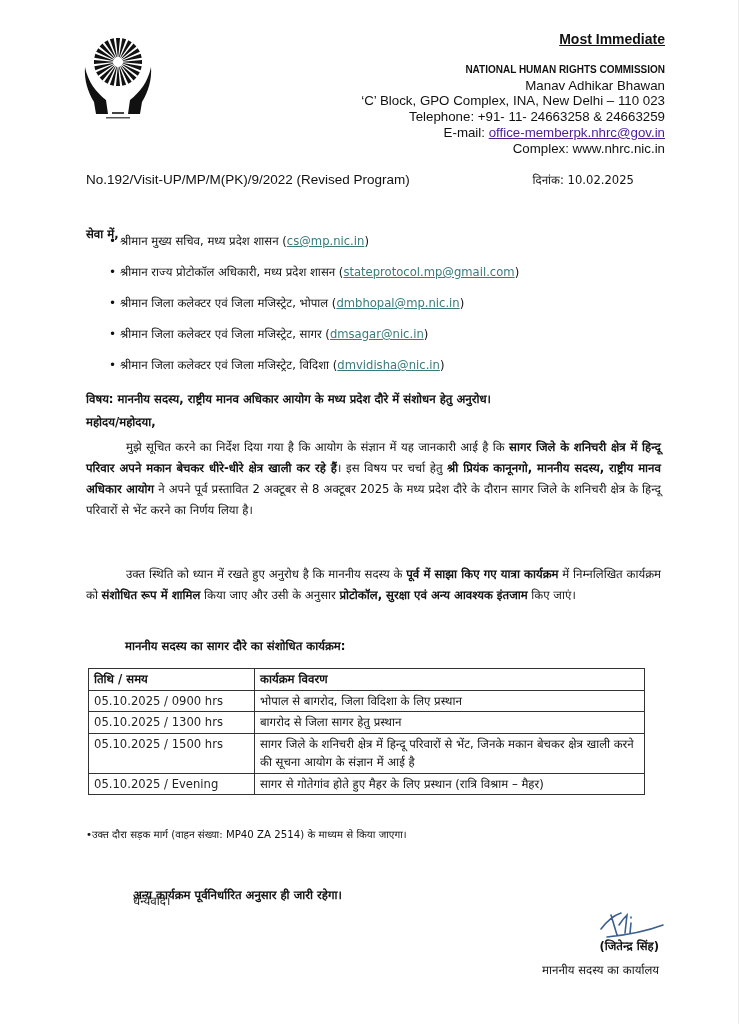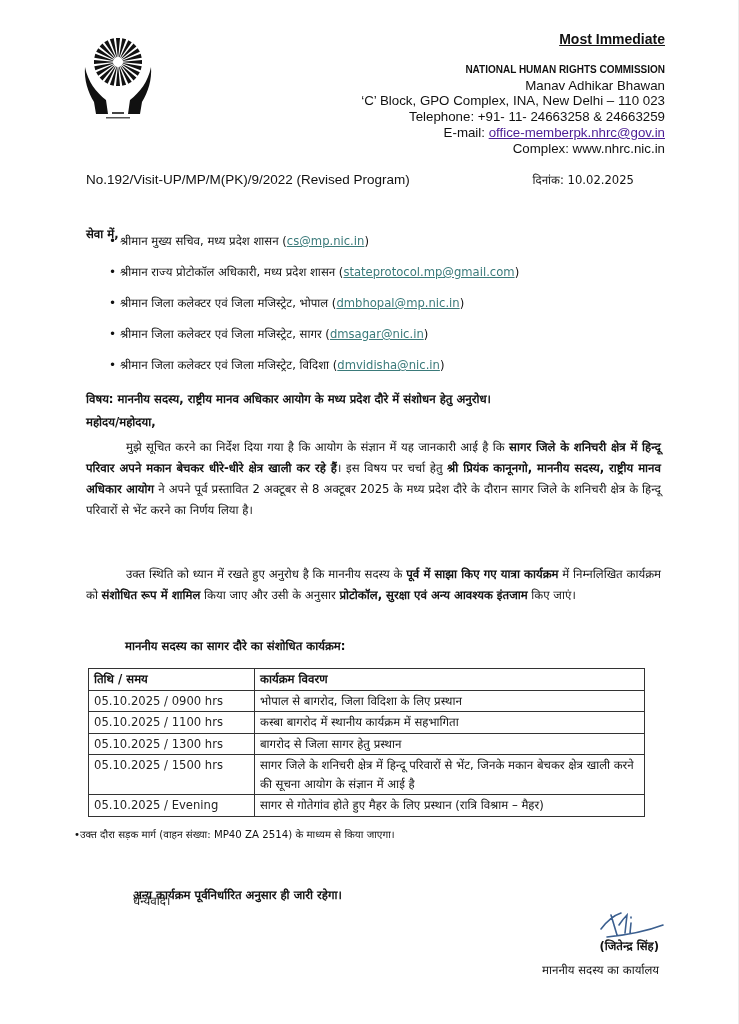--- a/index.html
+++ b/index.html
@@ -37,21 +37,21 @@
   .indent { display: inline-block; width: 40px; }
 
   .table-title { position: absolute; left: 125px; top: 638px; font-weight: bold; }
 
   table.schedule { position: absolute; left: 88px; top: 668px; width: 557px; border-collapse: collapse; }
   .schedule th, .schedule td { border: 1px solid #333; padding: 1px 5px; text-align: left; vertical-align: top;
         font-size: 11.6px; line-height: 18.5px; font-weight: normal; }
   .schedule th { font-weight: bold; }
   .schedule td.time { width: 155px; font-family: "DejaVu Sans", sans-serif; font-size: 11.6px; color: #222; }
 
-  .footnote { position: absolute; left: 74px; top: 827px; font-size: 10.2px; text-align: center; }
+  .footnote { position: absolute; left: 86px; top: 827px; font-size: 10.2px; text-align: center; }
 
   .closing1 { position: absolute; left: 133px; top: 863px; font-weight: bold; margin-top: 24px; }
   .closing2 { position: absolute; left: 133px; top: 893px; }
 
   .signature { position: absolute; left: 597px; top: 905px; width: 70px; height: 35px; }
   .signer { position: absolute; right: 80px; top: 938px; font-weight: bold; }
   .office { position: absolute; right: 80px; top: 962px; }
 </style>
 </head>
 <body>
@@ -135,24 +135,20 @@
         <th>तिथि / समय</th>
         <th>कार्यक्रम विवरण</th>
       </tr>
     </thead>
     <tbody>
       <tr>
         <td class="time">05.10.2025 / 0900 hrs</td>
         <td>भोपाल से बागरोद, जिला विदिशा के लिए प्रस्थान</td>
       </tr>
       <tr>
-        <td class="time">05.10.2025 / 1100 hrs</td>
-        <td>कस्बा बागरोद में स्थानीय कार्यक्रम में सहभागिता</td>
-      </tr>
-      <tr>
         <td class="time">05.10.2025 / 1300 hrs</td>
         <td>बागरोद से जिला सागर हेतु प्रस्थान</td>
       </tr>
       <tr>
         <td class="time">05.10.2025 / 1500 hrs</td>
         <td>सागर जिले के शनिचरी क्षेत्र में हिन्दू परिवारों से भेंट, जिनके मकान बेचकर क्षेत्र खाली करने की सूचना आयोग के संज्ञान में आई है</td>
       </tr>
       <tr>
         <td class="time">05.10.2025 / Evening</td>
         <td>सागर से गोतेगांव होते हुए मैहर के लिए प्रस्थान (रात्रि विश्राम – मैहर)</td>

